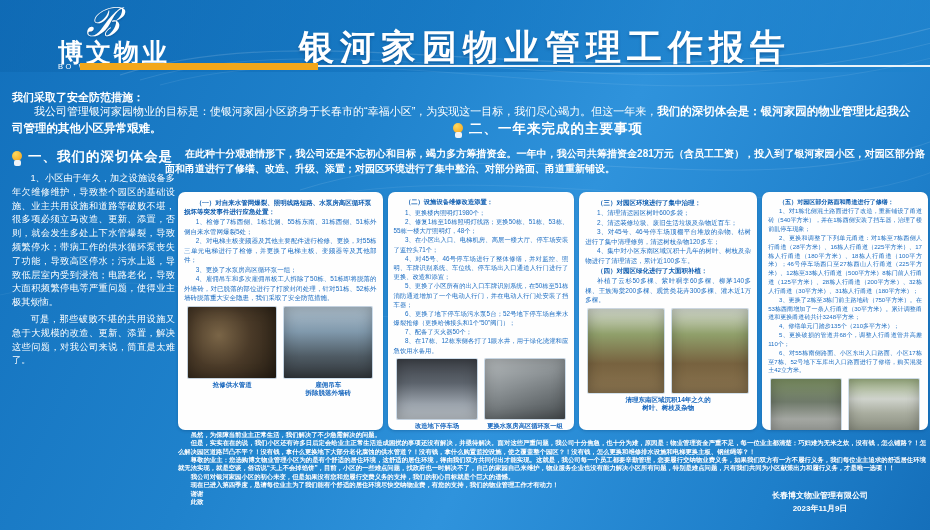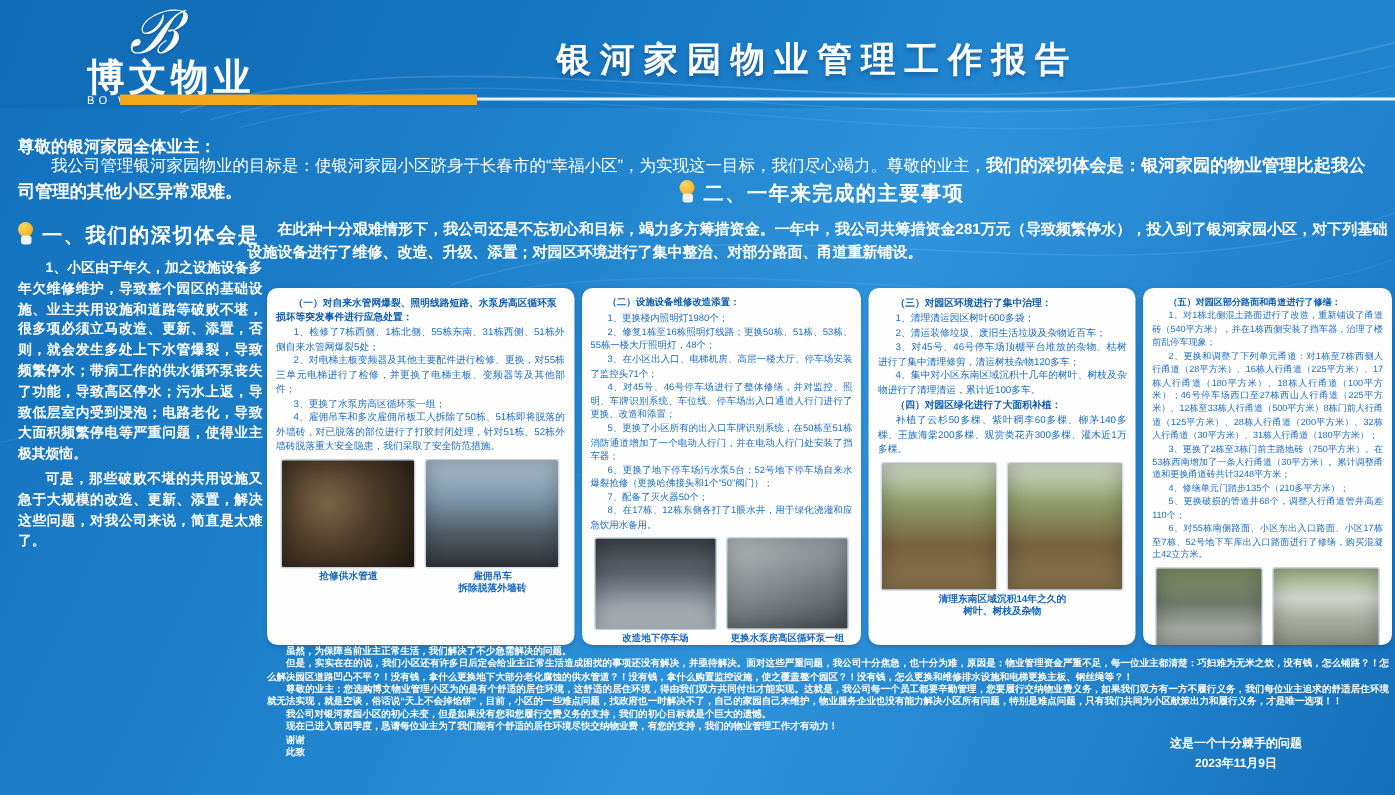--- a/index.html
+++ b/index.html
@@ -9,35 +9,35 @@
   .deco{position:absolute;top:0;left:0;pointer-events:none;}
   .header-shade{position:absolute;top:0;left:0;right:0;height:72px;
     background:linear-gradient(100deg,#0d66af 0%,#1173bf 55%,#1e83cd 100%);opacity:.55;}
   
   .logo{position:absolute;left:58px;top:2px;width:230px;text-align:left;color:#fff;}
   .logo-mark{font-family:"DejaVu Serif",serif;font-style:italic;font-size:40px;line-height:40px;
     color:#fff;margin-left:28px;text-shadow:0 1px 2px rgba(0,30,70,.3);}
   .logo-cn{font-size:25px;font-weight:bold;letter-spacing:3px;line-height:20px;}
   .logo-en{font-size:7.5px;letter-spacing:2.6px;line-height:10px;}
   .title{position:absolute;left:170px;right:10px;top:24px;text-align:center;color:#fff;
-    font-size:23px;font-weight:bold;letter-spacing:6px;text-shadow:0 2px 3px rgba(3,40,90,.35);}
+    font-size:35px;font-weight:bold;letter-spacing:6px;text-shadow:0 2px 3px rgba(3,40,90,.35);}
   .divider-yellow{position:absolute;left:80px;top:63px;width:238px;height:7px;background:#f2a71b;}
   .divider-white{position:absolute;left:318px;top:65px;right:0;height:2px;background:rgba(255,255,255,.9);}
   
   .greeting{position:absolute;left:12px;top:90px;color:#fff;font-size:11px;font-weight:bold;}
   .intro{position:absolute;left:12px;top:103px;width:908px;color:#fff;font-size:11px;line-height:1.45;text-indent:2em;}
   .intro b{font-size:11.5px;}
   
-  .sec-head{display:flex;align-items:flex-start;color:#fff;font-size:13.5px;font-weight:bold;letter-spacing:1px;}
+  .sec-head{display:flex;align-items:flex-end;color:#fff;font-size:13.5px;font-weight:bold;letter-spacing:1px;}
   .bullet{position:relative;width:10px;height:15px;display:inline-block;margin-right:6px;flex:0 0 auto;}
   .b-top{position:absolute;top:0;left:0;width:10px;height:10px;border-radius:50%;
     background:radial-gradient(circle at 35% 30%,#ffd95e,#f5a017);}
   .b-bot{position:absolute;bottom:0;left:1.5px;width:7px;height:6px;border-radius:2px;background:#eef3f7;}
   .sec1{position:absolute;left:12px;top:148px;width:163px;}
-  .lcol-p{margin:0 0 3px 0;color:#fff;font-size:9.2px;font-weight:700;line-height:1.5;
+  .lcol-p{margin:0 0 3px 0;color:#fff;font-size:9.2px;font-weight:400;line-height:1.5;
     text-align:justify;text-indent:2em;}
   .sec1 .body{margin-top:6px;}
   .sec2-head{position:absolute;left:453px;top:120px;}
   .sec2-intro{position:absolute;left:165px;top:147px;width:760px;color:#fff;font-size:10px;
     font-weight:600;line-height:1.45;text-indent:2em;text-align:justify;}
   
   .panels{position:absolute;left:178px;top:192px;width:750px;height:238px;display:flex;gap:5px;}
   .panel{background:#fefefe;border-radius:7px;padding:5px 6px;box-sizing:border-box;
     color:#1866bd;overflow:hidden;box-shadow:0 1px 3px rgba(0,40,80,.25);}
   .panel-0{width:206px;font-size:6.5px;}
@@ -88,22 +88,22 @@
   <div class="logo">
     <div class="logo-mark">ℬ</div>
     <div class="logo-cn">博文物业</div>
     <div class="logo-en">BO WEN WU YE</div>
   </div>
 
   <div class="title">银河家园物业管理工作报告</div>
   <div class="divider-yellow"></div>
   <div class="divider-white"></div>
 
-  <div class="greeting">尊敬的银河家园全体业主：</div>
-  <div class="intro"><span>我公司管理银河家园物业的目标是：使银河家园小区跻身于长春市的“幸福小区”，为实现这一目标，我们尽心竭力。尊敬的业主，</span><b>我们的深切体会是：银河家园的物业管理比起我公司管理的其他小区异常艰难。</b></div>
+  <div class="greeting">我们采取了安全防范措施：</div>
+  <div class="intro"><span>我公司管理银河家园物业的目标是：使银河家园小区跻身于长春市的“幸福小区”，为实现这一目标，我们尽心竭力。但这一年来，</span><b>我们的深切体会是：银河家园的物业管理比起我公司管理的其他小区异常艰难。</b></div>
 
   <div class="sec1">
     <div class="sec-head">
       <span class="bullet">
           <i class="b-top"></i>
           <i class="b-bot"></i>
         </span>
       <span>一、我们的深切体会是</span>
     </div>
     <div class="body">
@@ -112,21 +112,21 @@
       </div>
   </div>
 
   <div class="sec2-head sec-head">
     <span class="bullet">
         <i class="b-top"></i>
         <i class="b-bot"></i>
       </span>
     <span>二、一年来完成的主要事项</span>
   </div>
-  <div class="sec2-intro">在此种十分艰难情形下，我公司还是不忘初心和目标，竭力多方筹措资金。一年中，我公司共筹措资金281万元（导致频繁停水），投入到了银河家园小区，对下列基础设施设备进行了维修、改造、升级、添置；对园区环境进行了集中整治、对部分路面、甬道重新铺设。</div>
+  <div class="sec2-intro">在此种十分艰难情形下，我公司还是不忘初心和目标，竭力多方筹措资金。一年中，我公司共筹措资金281万元（含员工工资），投入到了银河家园小区，对园区部分路面和甬道进行了修缮、改造、升级、添置；对园区环境进行了集中整治、对部分路面、甬道重新铺设。</div>
 
   <div class="panels">
     <section class="panel panel-0">
         <div class="p-head">（一）对自来水管网爆裂、照明线路短路、水泵房高区循环泵损坏等突发事件进行应急处置：</div>
         <p class="p-item">1、检修了7栋西侧、1栋北侧、55栋东南、31栋西侧、51栋外侧自来水管网爆裂5处；</p>
         <p class="p-item">2、对电梯主板变频器及其他主要配件进行检修、更换，对55栋三单元电梯进行了检修，并更换了电梯主板、变频器等及其他部件；</p>
         <p class="p-item">3、更换了水泵房高区循环泵一组；</p>
         <p class="p-item">4、雇佣吊车和多次雇佣吊板工人拆除了50栋、51栋即将脱落的外墙砖，对已脱落的部位进行了打胶封闭处理，针对51栋、52栋外墙砖脱落重大安全隐患，我们采取了安全防范措施。</p>
         <div class="photos">
           <figure class="phfig">
@@ -205,16 +205,16 @@
         <p class="close-p">但是，实实在在的说，我们小区还有许多日后定会给业主正常生活造成困扰的事项还没有解决，并亟待解决。面对这些严重问题，我公司十分焦急，也十分为难，原因是：物业管理资金严重不足，每一位业主都清楚：巧妇难为无米之炊，没有钱，怎么铺路？！怎么解决园区道路凹凸不平？！没有钱，拿什么更换地下大部分老化腐蚀的供水管道？！没有钱，拿什么购置监控设施，使之覆盖整个园区？！没有钱，怎么更换和维修排水设施和电梯更换主板、钢丝绳等？！</p>
         <p class="close-p">尊敬的业主：您选购博文物业管理小区为的是有个舒适的居住环境，这舒适的居住环境，得由我们双方共同付出才能实现。这就是，我公司每一个员工都要辛勤管理，您要履行交纳物业费义务，如果我们双方有一方不履行义务，我们每位业主追求的舒适居住环境就无法实现，就是空谈，俗话说“天上不会掉馅饼”，目前，小区的一些难点问题，找政府也一时解决不了，自己的家园自己来维护，物业服务企业也没有能力解决小区所有问题，特别是难点问题，只有我们共同为小区献策出力和履行义务，才是唯一选项！！</p>
         <p class="close-p">我公司对银河家园小区的初心未变，但是如果没有您和您履行交费义务的支持，我们的初心目标就是个巨大的遗憾。</p>
         <p class="close-p">现在已进入第四季度，恳请每位业主为了我们能有个舒适的居住环境尽快交纳物业费，有您的支持，我们的物业管理工作才有动力！</p>
         <p class="close-p">谢谢</p>
         <p class="close-p">此致</p>
       </div>
   </div>
 
   <div class="sign">
-    <div>这是一个十分棘手的问题</div>
+    <div>长春博文物业管理有限公司</div>
     <div>2023年11月9日</div>
   </div>
 </div>
 
 </body></html>

